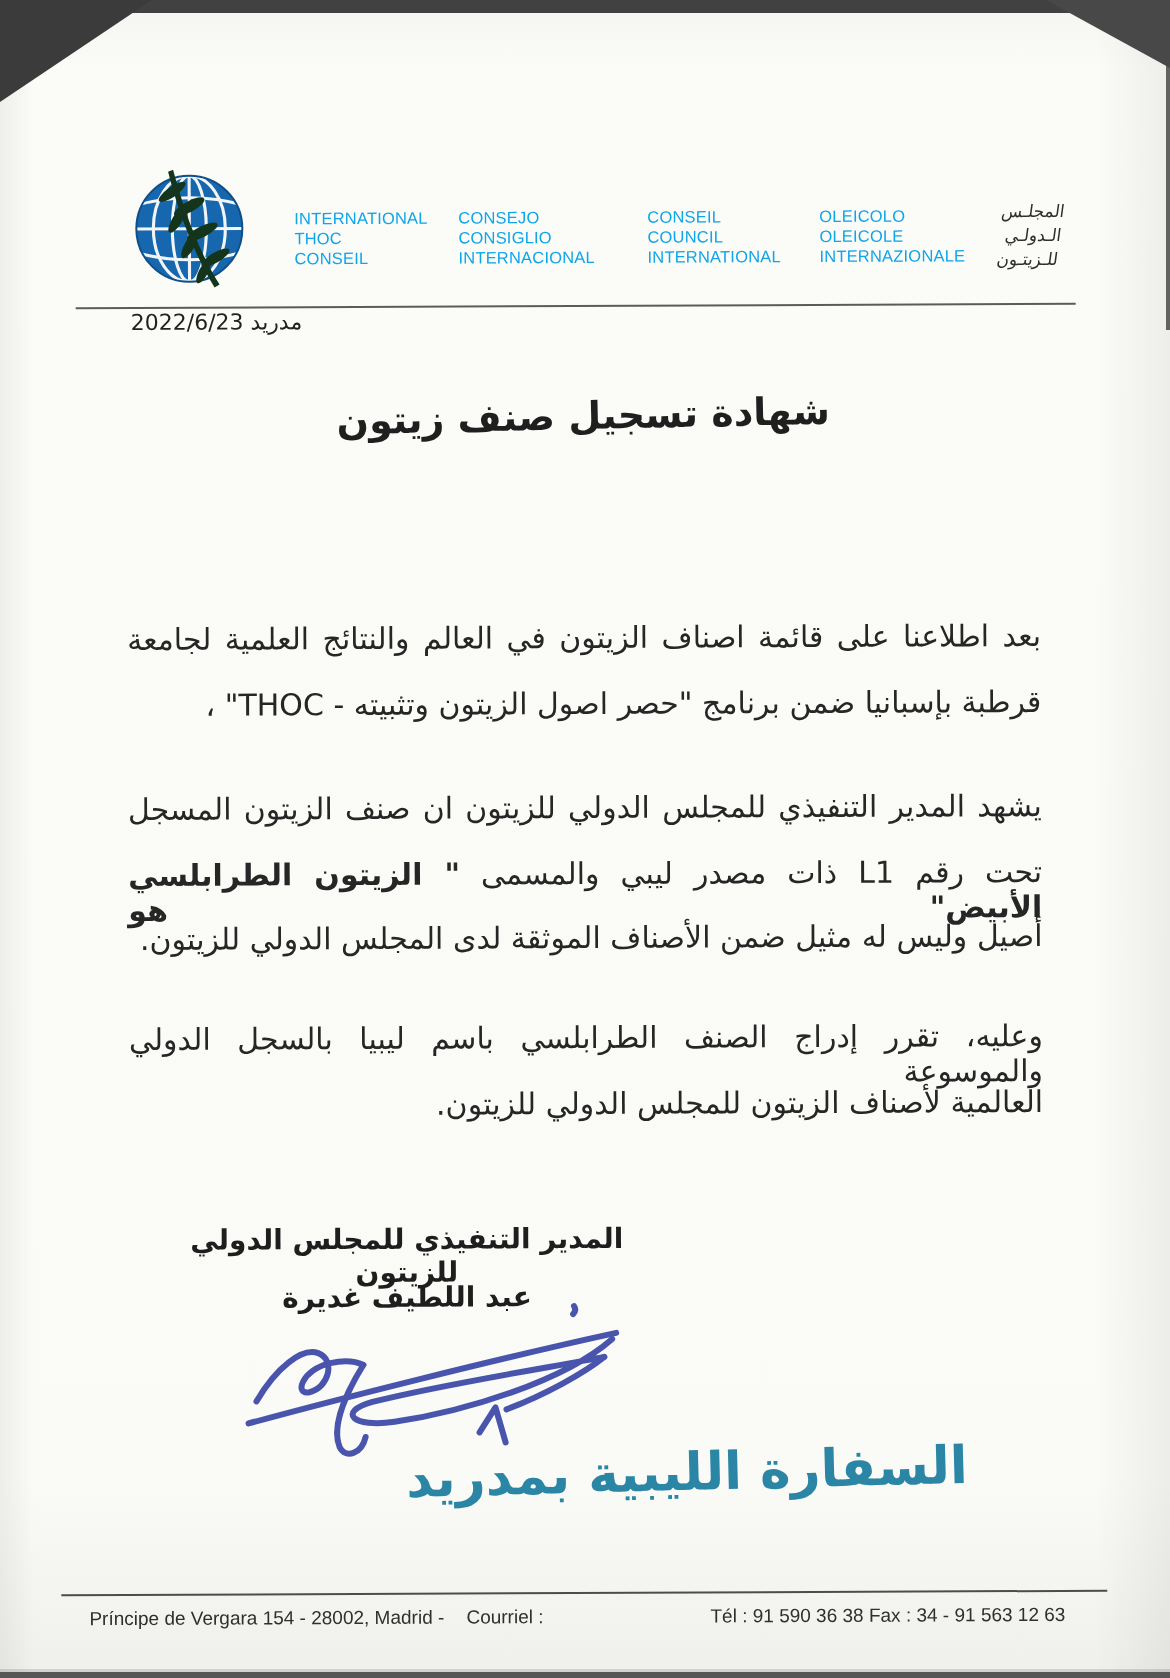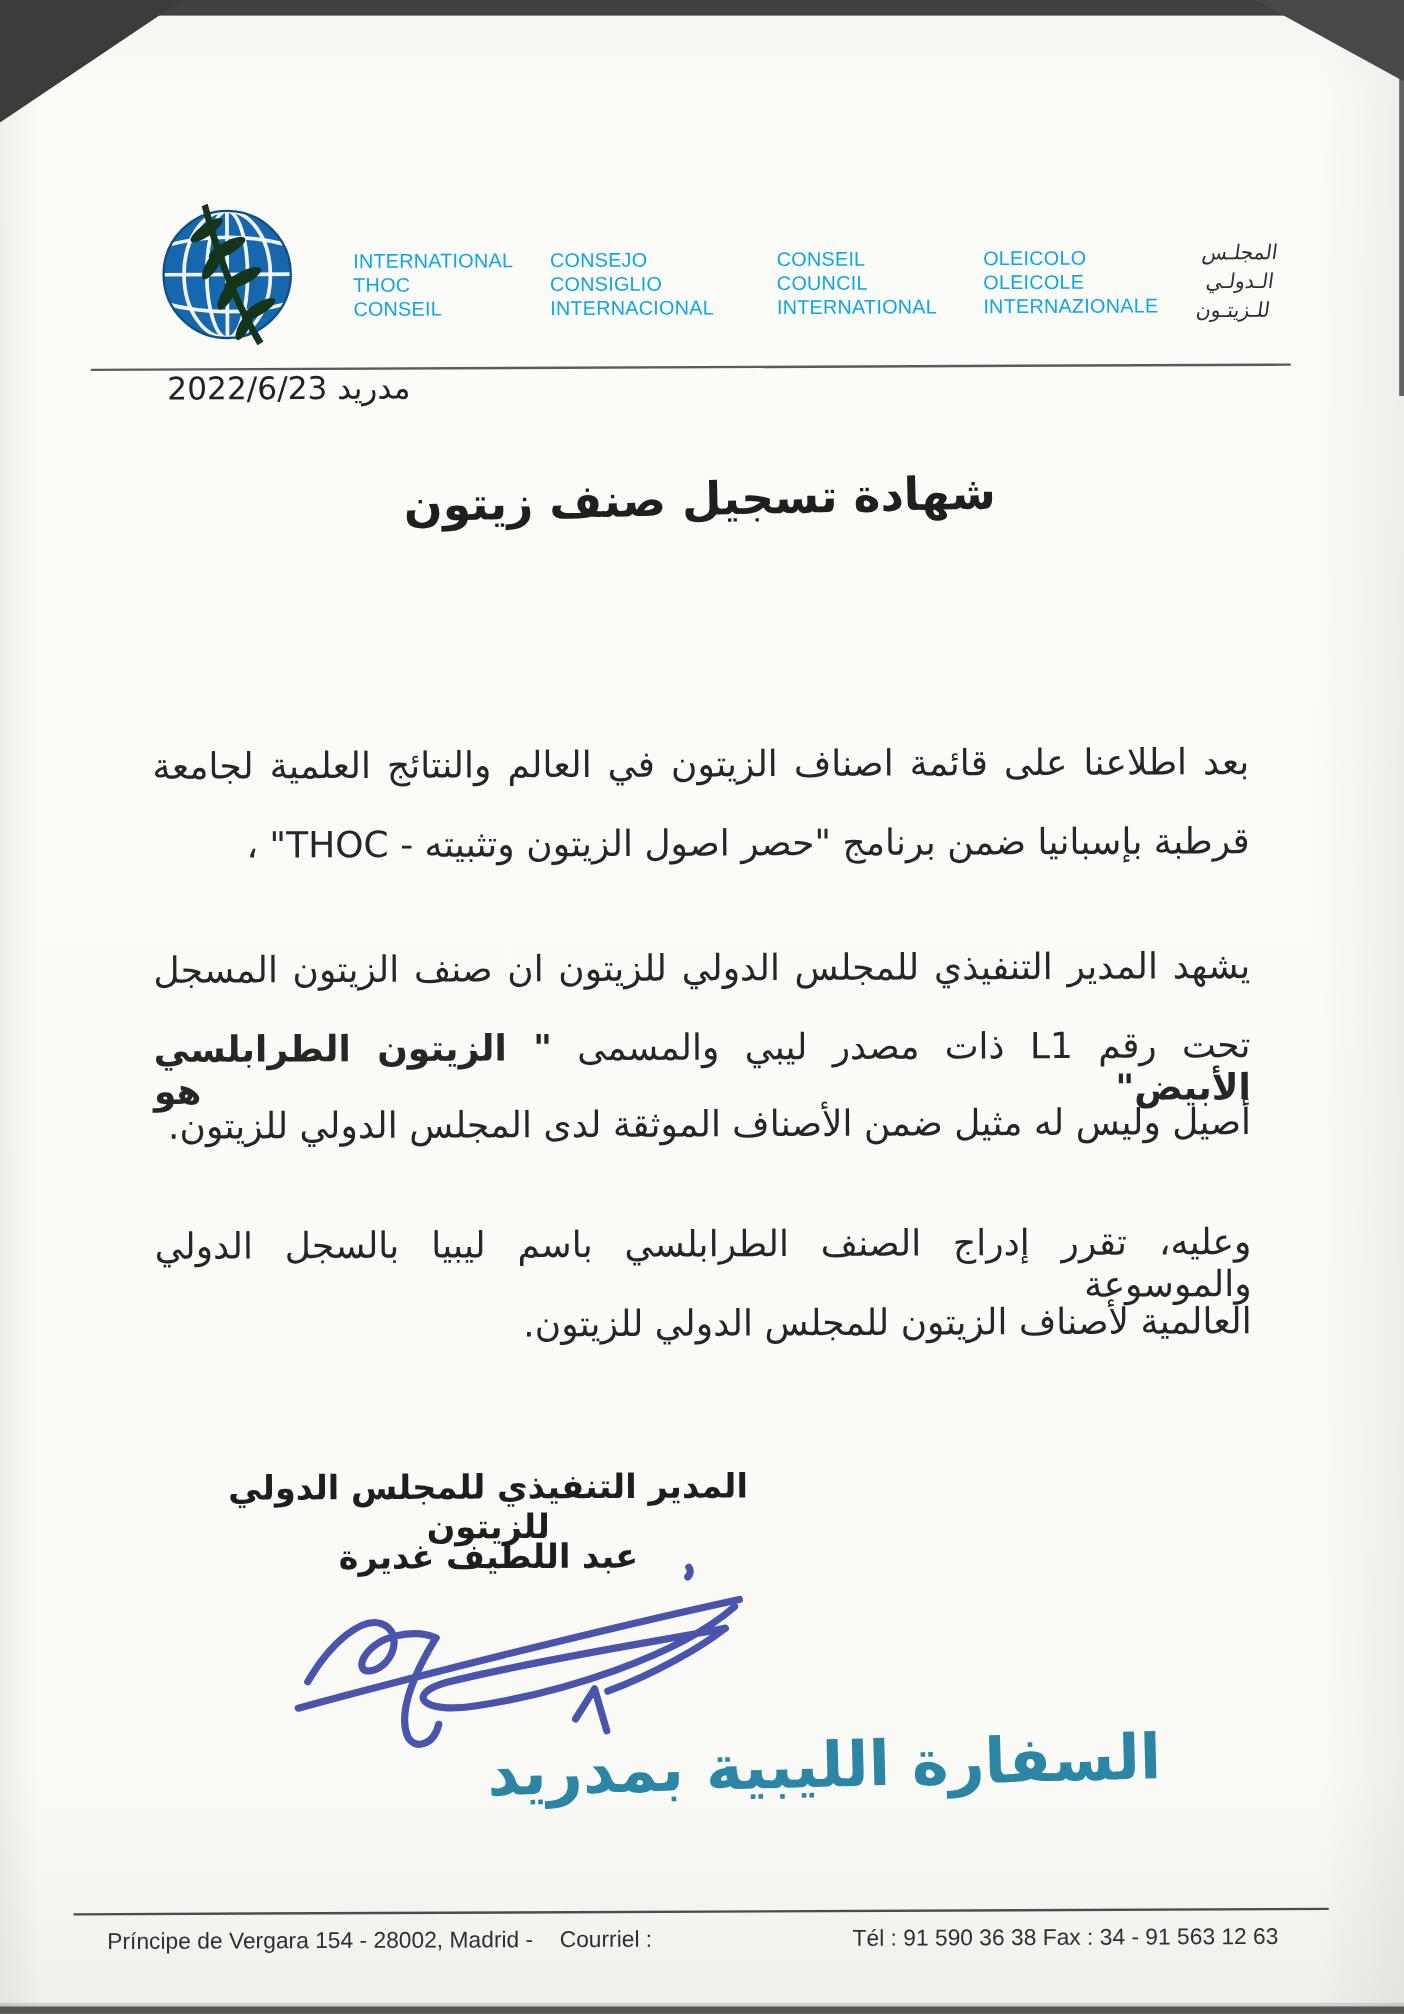--- a/index.html
+++ b/index.html
@@ -28,22 +28,22 @@
 
   
   .logo{position:absolute;left:135px;top:168px;width:118px;height:122px;}
   .lh-col{position:absolute;top:207px;color:#0ea5e9;font-size:16.5px;line-height:20px;letter-spacing:.2px;}
   .c1{left:297px;} .c2{left:461px;} .c3{left:650px;} .c4{left:822px;}
   .lh-ar{position:absolute;top:201px;right:106px;color:#2e2e2e;font-size:17px;line-height:24px;
          text-align:right;transform:skewX(-8deg);
          font-family:"DejaVu Sans", sans-serif;}
   .lh-rule{position:absolute;left:78px;top:305px;width:1000px;height:2px;background:#5b5b5b;}
 
-  .date{position:absolute;left:133px;top:308px;width:220px;font-size:26px;color:#222;
-        font-family:"DejaVu Sans", sans-serif;text-align:center;direction:rtl;}
+  .date{position:absolute;left:133px;top:308px;width:220px;font-size:22px;color:#222;
+        font-family:"DejaVu Sans", sans-serif;text-align:left;direction:rtl;}
 
   .title{position:absolute;left:0;top:394px;width:1170px;margin:0;text-align:center;
          font-size:38px;font-weight:700;color:#1f1f1f;transform:rotate(-1deg);
          font-family:"DejaVu Sans", sans-serif;}
 
   
   .bl{position:absolute;left:128px;width:914px;font-size:30px;color:#262626;direction:rtl;
       font-family:"DejaVu Sans", sans-serif;white-space:normal;}
   .just{text-align:justify;text-align-last:justify;}
   .last{text-align:right;}

